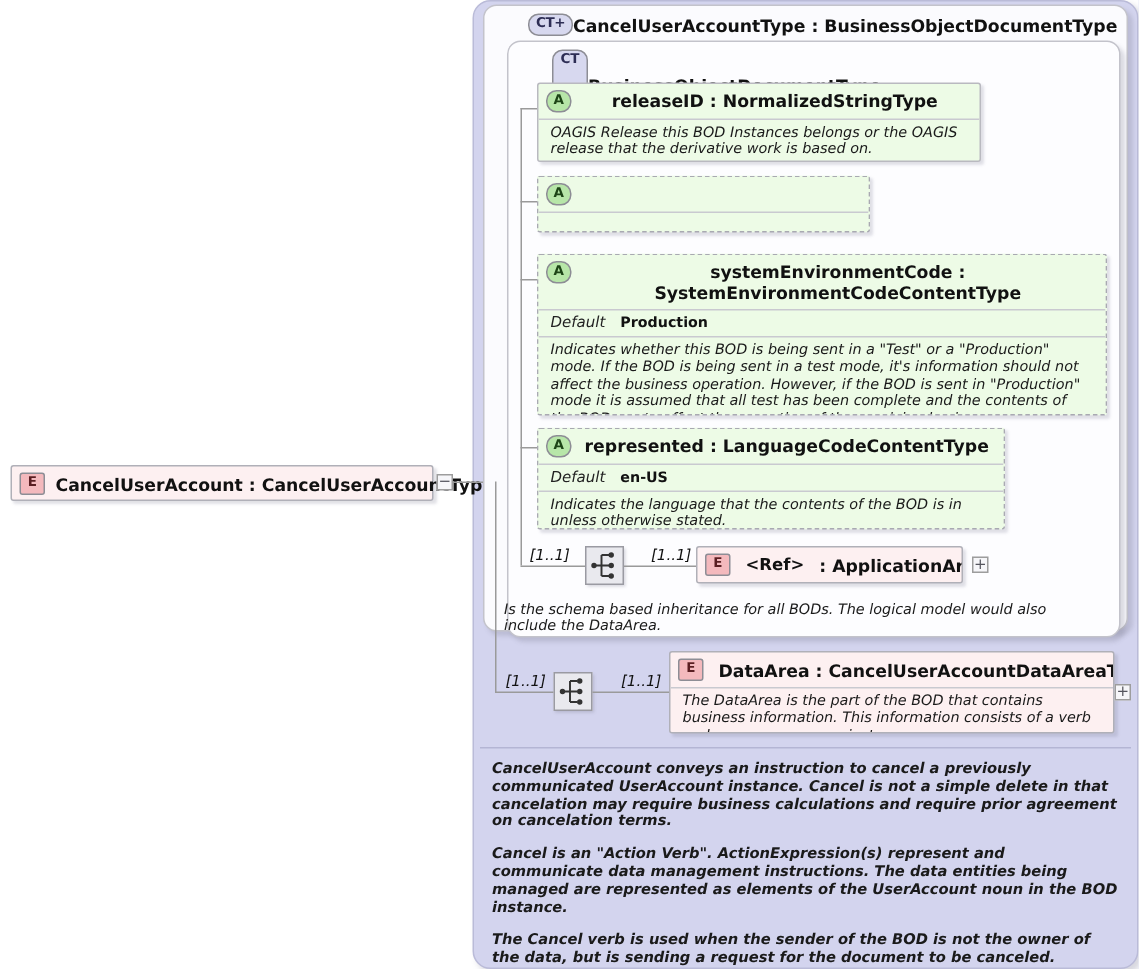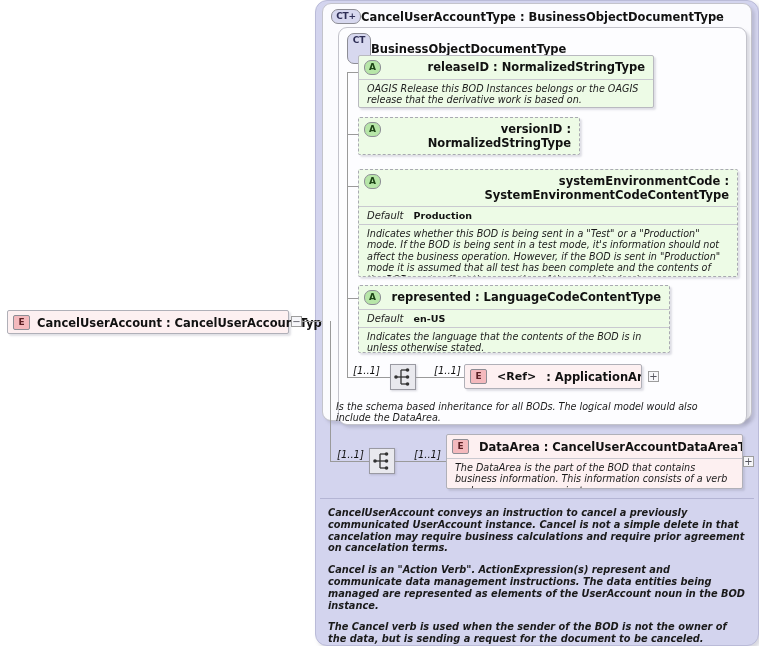--- a/index.html
+++ b/index.html
@@ -96,41 +96,42 @@
   
   .ctbox {
     position: absolute;
     box-sizing: border-box;
     background: #ffffff;
     border: 1px solid #c3c3cb;
     border-radius: 9px;
     box-shadow: 3px 3px 3px rgba(120,120,140,0.25);
   }
   .ctbox-header {
-    display: flex; align-items: center; gap: 0;
+    display: flex; align-items: flex-end; gap: 0;
     padding: 5px 8px 0 8px;
+    margin-left: 21px;
   }
   .ctbox-header .ttl { font-size: 11.5px; }
 
   
   .attrbox {
     position: absolute;
     box-sizing: border-box;
     background: #edfbe6;
     border: 1px solid #b9b9c0;
     border-radius: 2px;
     box-shadow: 2px 2px 2px rgba(120,120,140,0.22);
     overflow: hidden;
   }
   .attrbox.dashed { border: 1px dashed #a9a9b2; }
   .attrbox .titlerow {
     display: flex; align-items: flex-start; gap: 7px;
     padding: 4px 8px 4px 5px;
   }
-  .attrbox .ttl { white-space: normal; text-align: right; flex: 1; }
+  .attrbox .ttl { white-space: normal; text-align: center; flex: 1; }
   .divider { height: 1px; background: #c9c9d0; margin: 0; }
   .defaultrow {
     display: flex; gap: 10px;
     padding: 3px 8px 3px 8px;
     font-size: 10px;
   }
   .defaultrow .lbl { font-style: italic; color: #222; }
   .defaultrow .val { font-weight: bold; font-size: 9.5px; color: #111; }
   .doc {
     font-style: italic;
@@ -241,21 +242,20 @@
     <span class="badge badge-a">A</span>
     <span class="ttl">releaseID : NormalizedStringType</span>
   </div>
   <div class="divider"></div>
   <div class="doc">OAGIS Release this BOD Instances belongs or the OAGIS release that the derivative work is based on.</div>
 </div>
 
 <div class="attrbox dashed" style="left:358px; top:117px; width:222px; height:38px;">
   <div class="titlerow">
     <span class="badge badge-a">A</span>
-    <span class="ttl">versionID : NormalizedStringType</span>
   </div>
   <div class="divider"></div>
 
 </div>
 
 <div class="attrbox dashed" style="left:358px; top:169px; width:380px; height:108px;">
   <div class="titlerow">
     <span class="badge badge-a">A</span>
     <span class="ttl">systemEnvironmentCode : SystemEnvironmentCodeContentType</span>
   </div>

